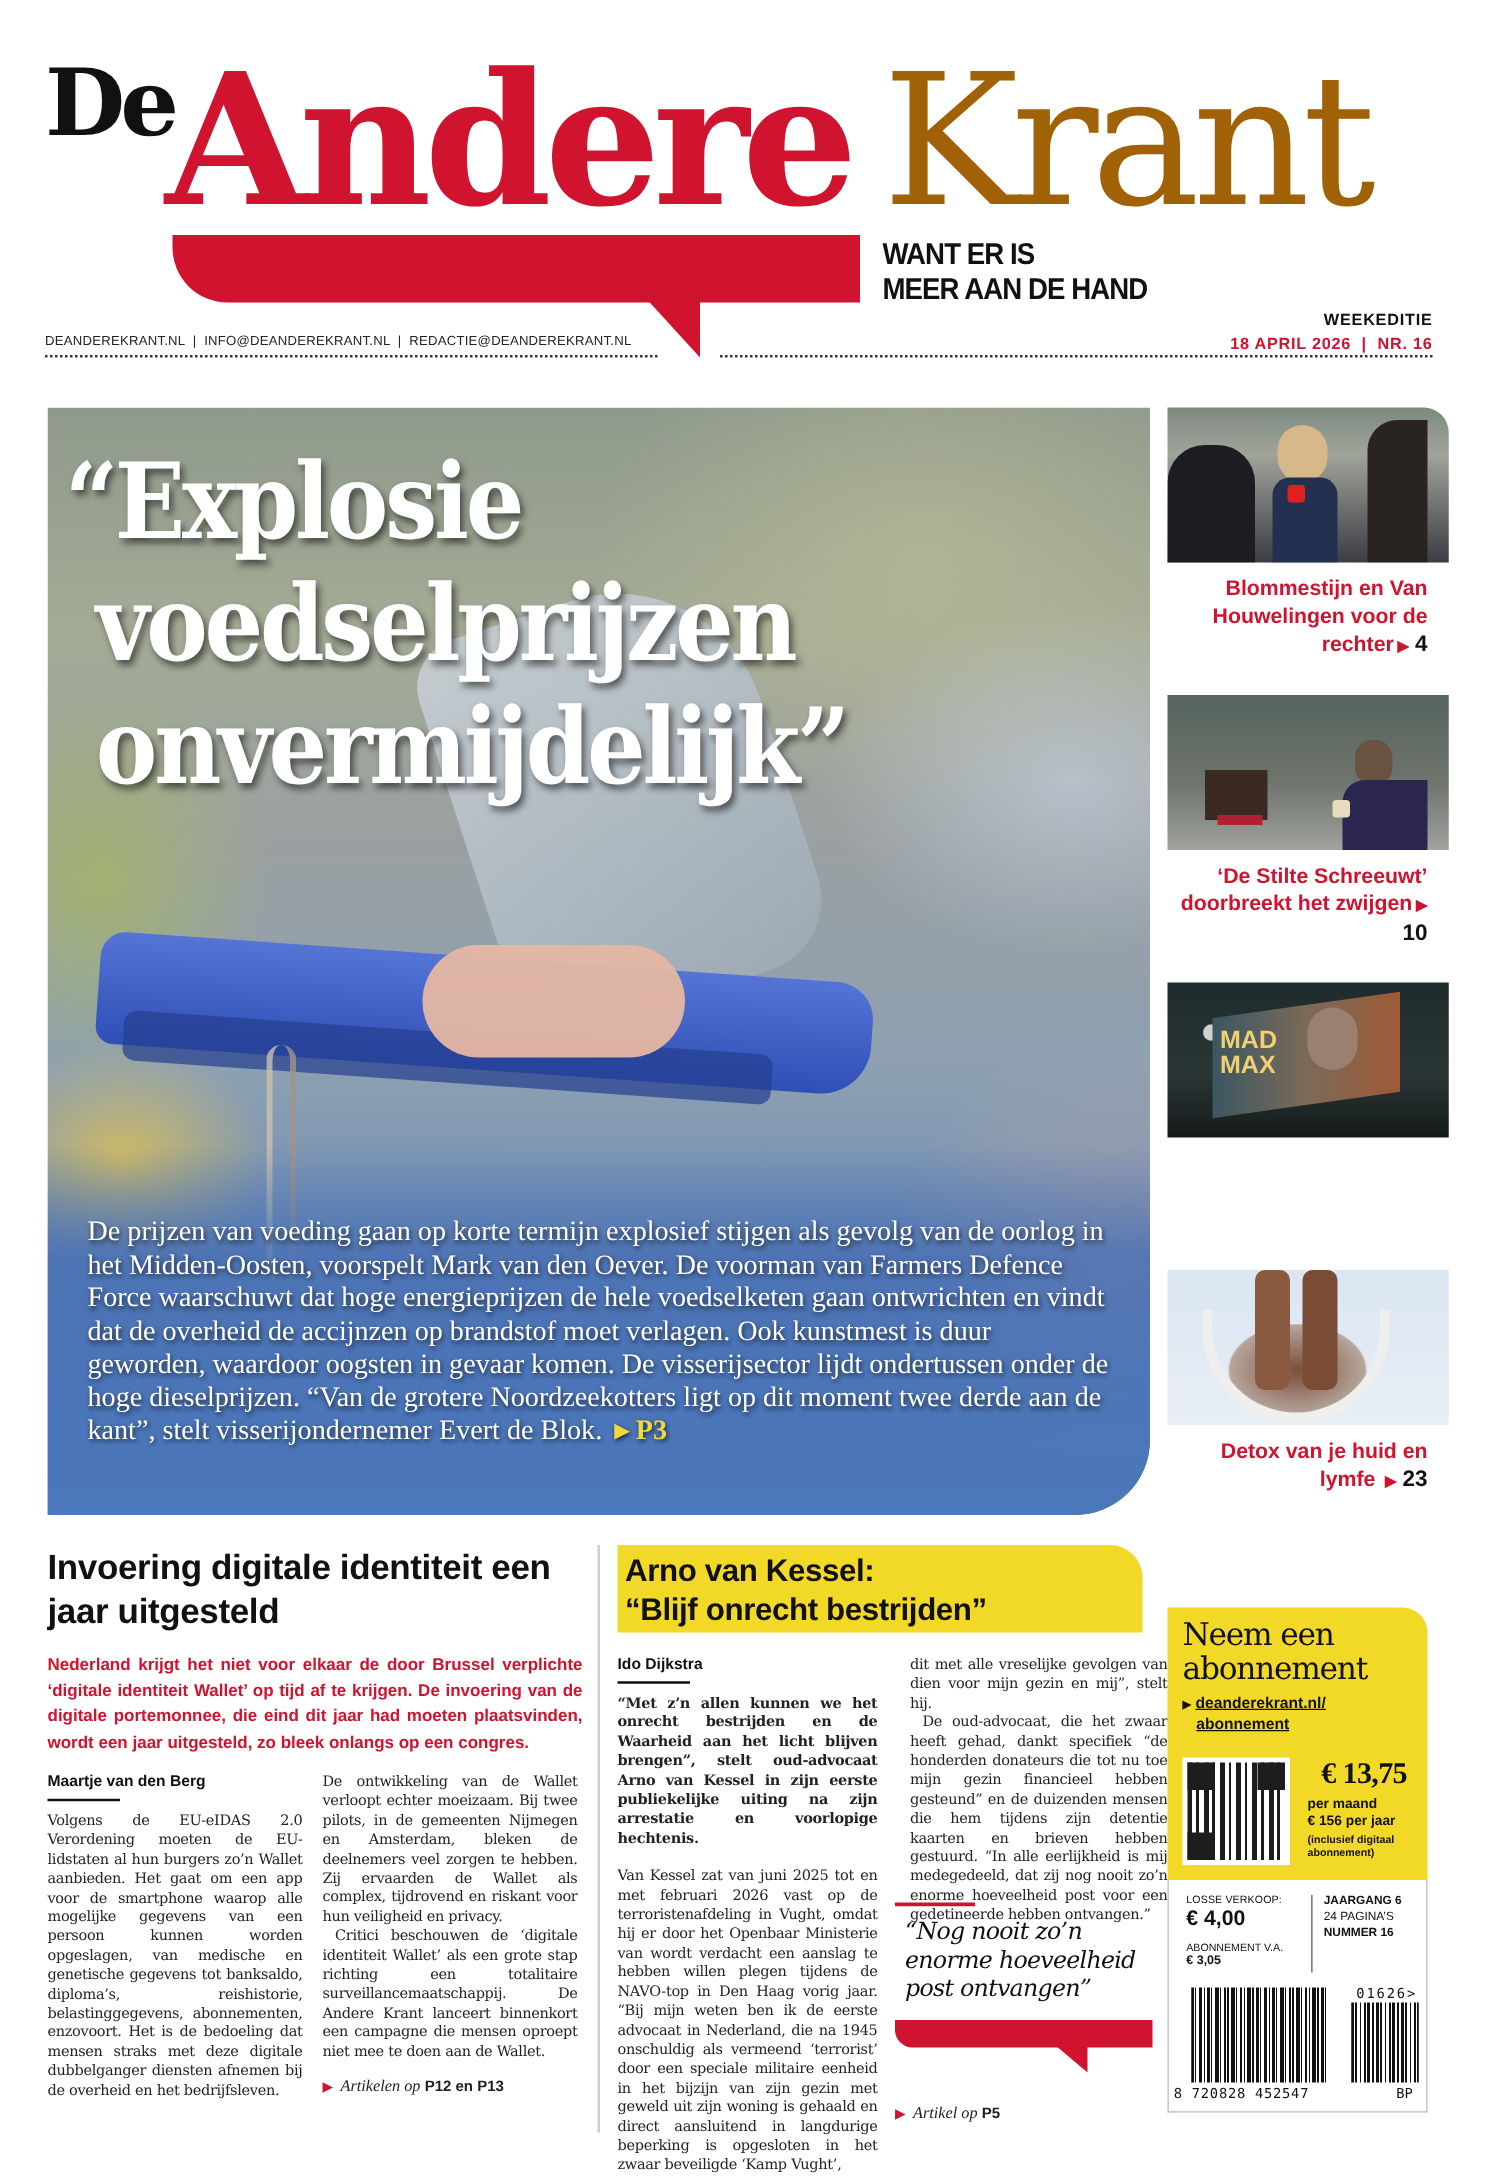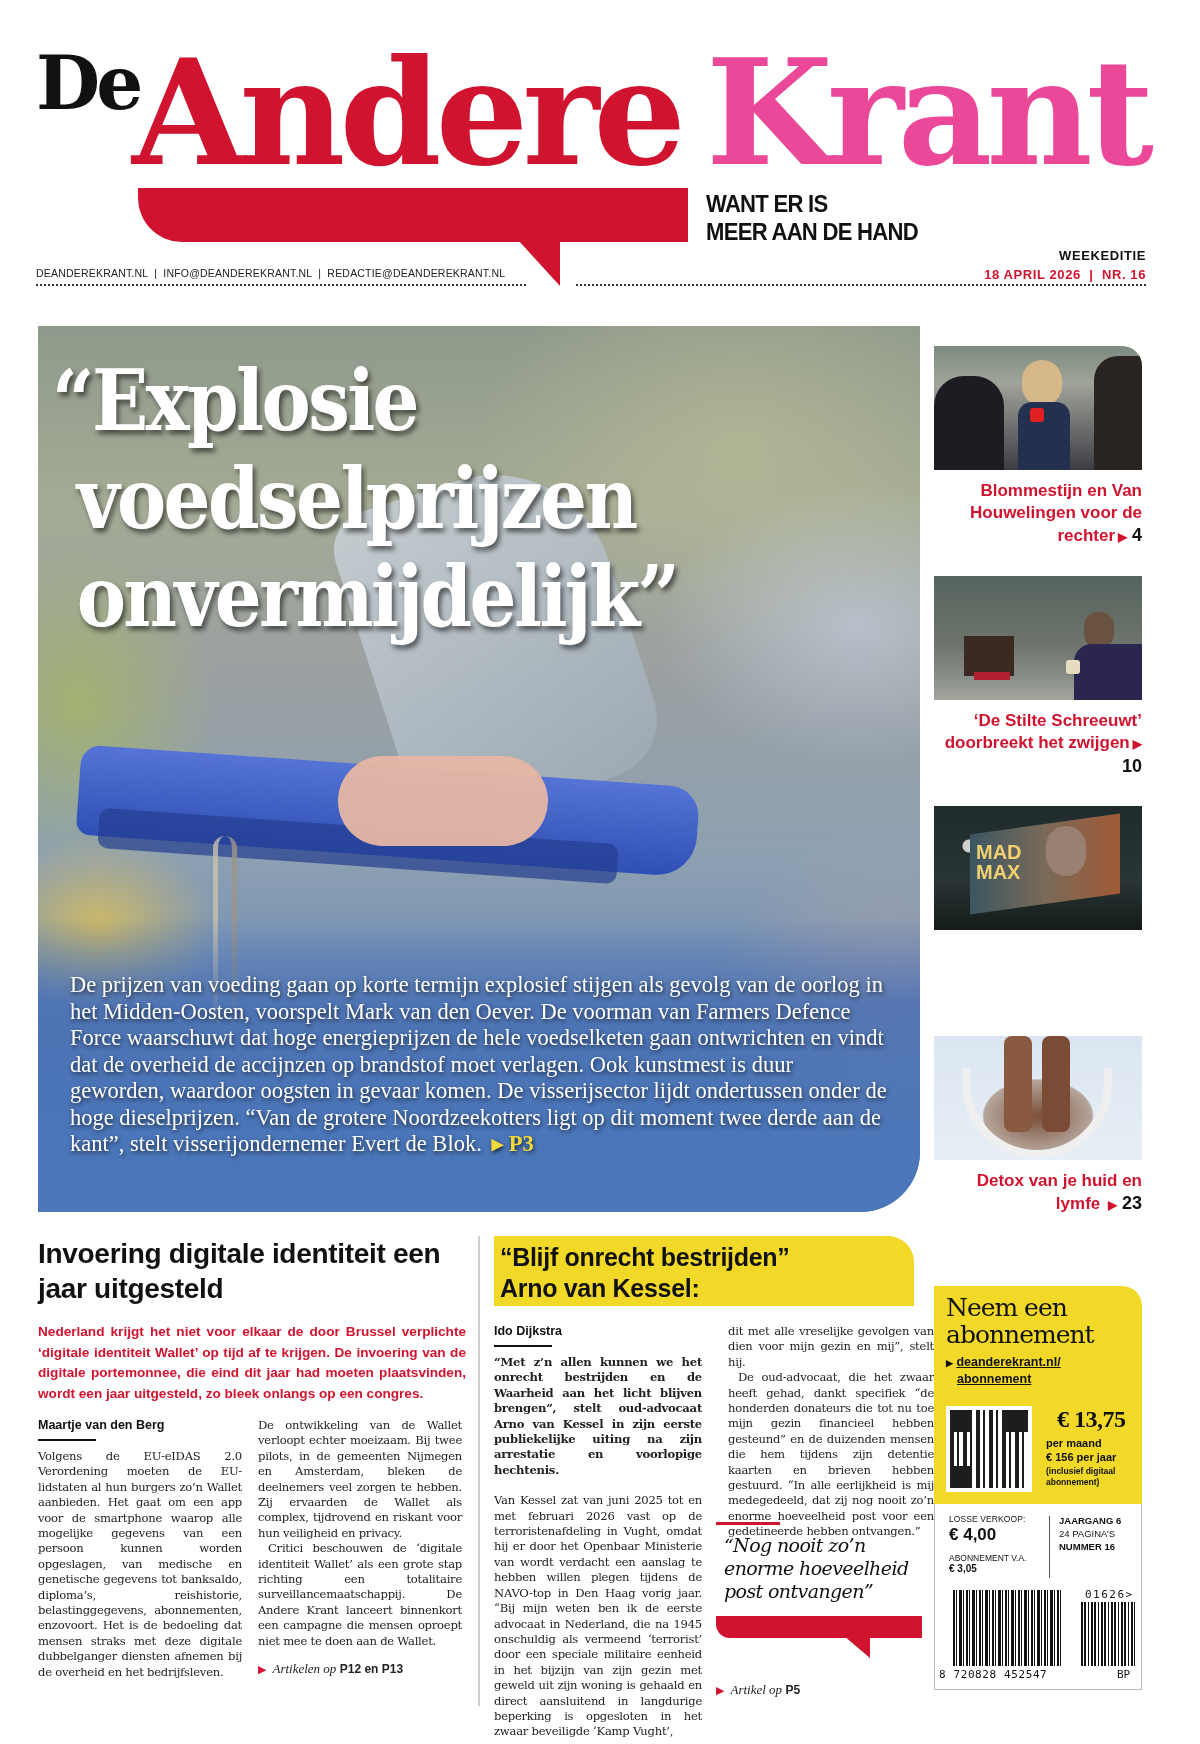--- a/index.html
+++ b/index.html
@@ -2,21 +2,21 @@
 <html><head>
 <meta charset="utf-8">
 <style>
   * { box-sizing: border-box; margin: 0; padding: 0; }
   html, body { width: 1200px; height: 1744px; background: #ffffff; overflow: hidden; }
   body { position: relative; font-family: "DejaVu Serif", serif; color: #111; }
 
   
   .mast-de { position: absolute; left: 36px; top: 46px; font-family: "DejaVu Serif", serif; font-weight: bold; font-size: 74px; letter-spacing: -4px; color: #111; line-height: 1; }
   .mast-andere { position: absolute; left: 132px; top: 40px; font-family: "DejaVu Serif", serif; font-weight: bold; font-size: 146px; letter-spacing: -6px; color: #d0132e; line-height: 1; }
-  .mast-krant { position: absolute; left: 706px; top: 40px; font-family: "DejaVu Serif", serif; font-weight: bold; font-size: 146px; letter-spacing: -6px; color: #ec4899; line-height: 1; }
+  .mast-krant { position: absolute; left: 706px; top: 40px; font-family: "DejaVu Serif", serif; font-weight: normal; font-size: 146px; letter-spacing: -6px; color: #a16207; line-height: 1; }
   .mast-bubble { position: absolute; left: 138px; top: 188px; width: 550px; height: 54px; background: #d0132e; border-radius: 0 0 0 44px; }
   .mast-bubble-tail { position: absolute; left: 518px; top: 240px; width: 0; height: 0; border-left: 42px solid transparent; border-right: 0 solid transparent; border-top: 46px solid #d0132e; }
   .mast-slogan { position: absolute; left: 706px; top: 190px; font-family: "Liberation Sans", sans-serif; font-weight: bold; font-size: 24px; line-height: 28px; letter-spacing: -0.8px; transform: scaleX(0.92); transform-origin: left; color: #111; }
   .mast-contact { position: absolute; left: 36px; top: 267px; font-family: "Liberation Sans", sans-serif; font-size: 10.5px; letter-spacing: 0.2px; color: #222; }
   .mast-dots-left { position: absolute; left: 36px; top: 284px; width: 490px; border-top: 2px dotted #333; }
   .mast-dots-right { position: absolute; left: 576px; top: 284px; width: 570px; border-top: 2px dotted #333; }
   .mast-edition { position: absolute; right: 54px; top: 246px; text-align: right; font-family: "Liberation Sans", sans-serif; font-weight: bold; font-size: 13px; letter-spacing: 0.6px; line-height: 19px; }
   .mast-edition .ed { color: #111; }
   .mast-edition .dt { color: #d0132e; }
 
@@ -35,21 +35,21 @@
   .hero-handle { position: absolute; left: 40px; top: 440px; width: 620px; height: 90px; background: linear-gradient(180deg, #5574d6, #2f4fb5); border-radius: 20px 30px 40px 14px; transform: rotate(4deg); }
   .hero-handle-dark { position: absolute; left: 60px; top: 500px; width: 520px; height: 40px; background: #243d8e; border-radius: 10px; transform: rotate(4deg); opacity: 0.7; }
   .hero-chain { position: absolute; left: 175px; top: 510px; width: 24px; height: 190px; border-left: 5px solid #c9c2b0; border-right: 5px solid #9e968a; border-radius: 12px; opacity: 0.8; }
   .hero-basket { position: absolute; left: 0; top: 590px; width: 882px; height: 296px; background: linear-gradient(180deg, rgba(80,110,170,0) 0%, rgba(70,110,180,0.8) 30%, #4b78bb 100%); }
   .hero-headline { position: absolute; left: 14px; top: 26px; font-family: "DejaVu Serif", serif; font-weight: bold; font-size: 84px; line-height: 98px; letter-spacing: -3px; color: #ffffff; text-shadow: 3px 4px 6px rgba(0,0,0,0.55); transform: scaleX(0.88); transform-origin: left; white-space: nowrap; }
   .hero-lede { position: absolute; left: 32px; top: 646px; width: 820px; font-family: "Liberation Serif", serif; font-size: 22.5px; line-height: 26.5px; color: #ffffff; text-shadow: 1px 2px 4px rgba(0,0,0,0.7); }
   .hero-lede .ref { color: #f2d93a; font-weight: bold; margin-left: 10px; }
 
   
   .teaser { position: absolute; left: 934px; width: 208px; }
-  .teaser-img { width: 208px; height: 124px; border-radius: 0 20px 0 0; overflow: hidden; position: relative; margin-top: 20px; }
+  .teaser-img { width: 225px; height: 124px; border-radius: 0 20px 0 0; overflow: hidden; position: relative; }
   .teaser-title { margin-top: 10px; font-family: "Liberation Sans", sans-serif; font-weight: bold; font-size: 17px; line-height: 22px; color: #d0132e; text-align: right; }
   .teaser-title .arrow { font-size: 12px; margin-left: 3px; }
   .teaser-title .pg { color: #111; font-size: 18px; }
   .img1 { background: linear-gradient(180deg, #7d8a7f 0%, #a0a49a 30%, #3c3c44 100%); }
   .img2 { background: linear-gradient(180deg, #56645e 0%, #6d746c 55%, #888c86 80%, #a2a49e 100%); }
   .img3 { background: radial-gradient(circle at 35px 40px, #cfd2cc 6px, transparent 7px), linear-gradient(180deg, #1f2b2c 0%, #2a3535 60%, #141a1a 100%); }
   .img4 { background: radial-gradient(ellipse 90px 60px at 104px 80px, #7a4f3a, #b6a69c 60%, transparent 62%), linear-gradient(180deg, #dbe6f2, #e8eef5); }
   .fig-shape { position: absolute; }
 
   
@@ -208,22 +208,22 @@
     <div class="ref-line" style="margin-top:12px">
       <span class="tri">▶</span><i>Artikelen op</i> <b>P12 en P13</b>
     </div>
   </div>
 </div>
 
 <div class="col-divider"></div>
 
 <div>
   <div class="art2-title">
+    <div>Arno van Kessel:</div>
     <div>“Blijf onrecht bestrijden”</div>
-    <div>Arno van Kessel:</div>
   </div>
   <div class="col" style="left:494px; top:1324px; width:208px;">
     <div class="byline">Ido Dijkstra</div>
     <div class="byline-rule"></div>
     <div class="bodytext" style="margin-top:8px; font-weight:bold; color:#222">“Met z’n allen kunnen we het onrecht bestrijden en de Waarheid aan het licht blijven brengen”, stelt oud-advocaat Arno van Kessel in zijn eerste publiekelijke uiting na zijn arrestatie en voorlopige hechtenis.</div>
     <div class="bodytext" style="margin-top:15px">Van Kessel zat van juni 2025 tot en met februari 2026 vast op de terroristenafdeling in Vught, omdat hij er door het Openbaar Ministerie van wordt verdacht een aanslag te hebben willen plegen tijdens de NAVO-top in Den Haag vorig jaar. “Bij mijn weten ben ik de eerste advocaat in Nederland, die na 1945 onschuldig als vermeend ‘terrorist’ door een speciale militaire eenheid in het bijzijn van zijn gezin met geweld uit zijn woning is gehaald en direct aansluitend in langdurige beperking is opgesloten in het zwaar beveiligde ‘Kamp Vught’,</div>
   </div>
   <div class="col" style="left:716px; top:1324px; width:206px;margin-left:12px;">
     <div class="bodytext">dit met alle vreselijke gevolgen van dien voor mijn gezin en mij”, stelt hij.</div>
     <div class="bodytext" style="text-indent:10px">De oud-advocaat, die het zwaar heeft gehad, dankt specifiek “de honderden donateurs die tot nu toe mijn gezin financieel hebben gesteund” en de duizenden mensen die hem tijdens zijn detentie kaarten en brieven hebben gestuurd. “In alle eerlijkheid is mij medegedeeld, dat zij nog nooit zo’n enorme hoeveelheid post voor een gedetineerde hebben ontvangen.”</div>

